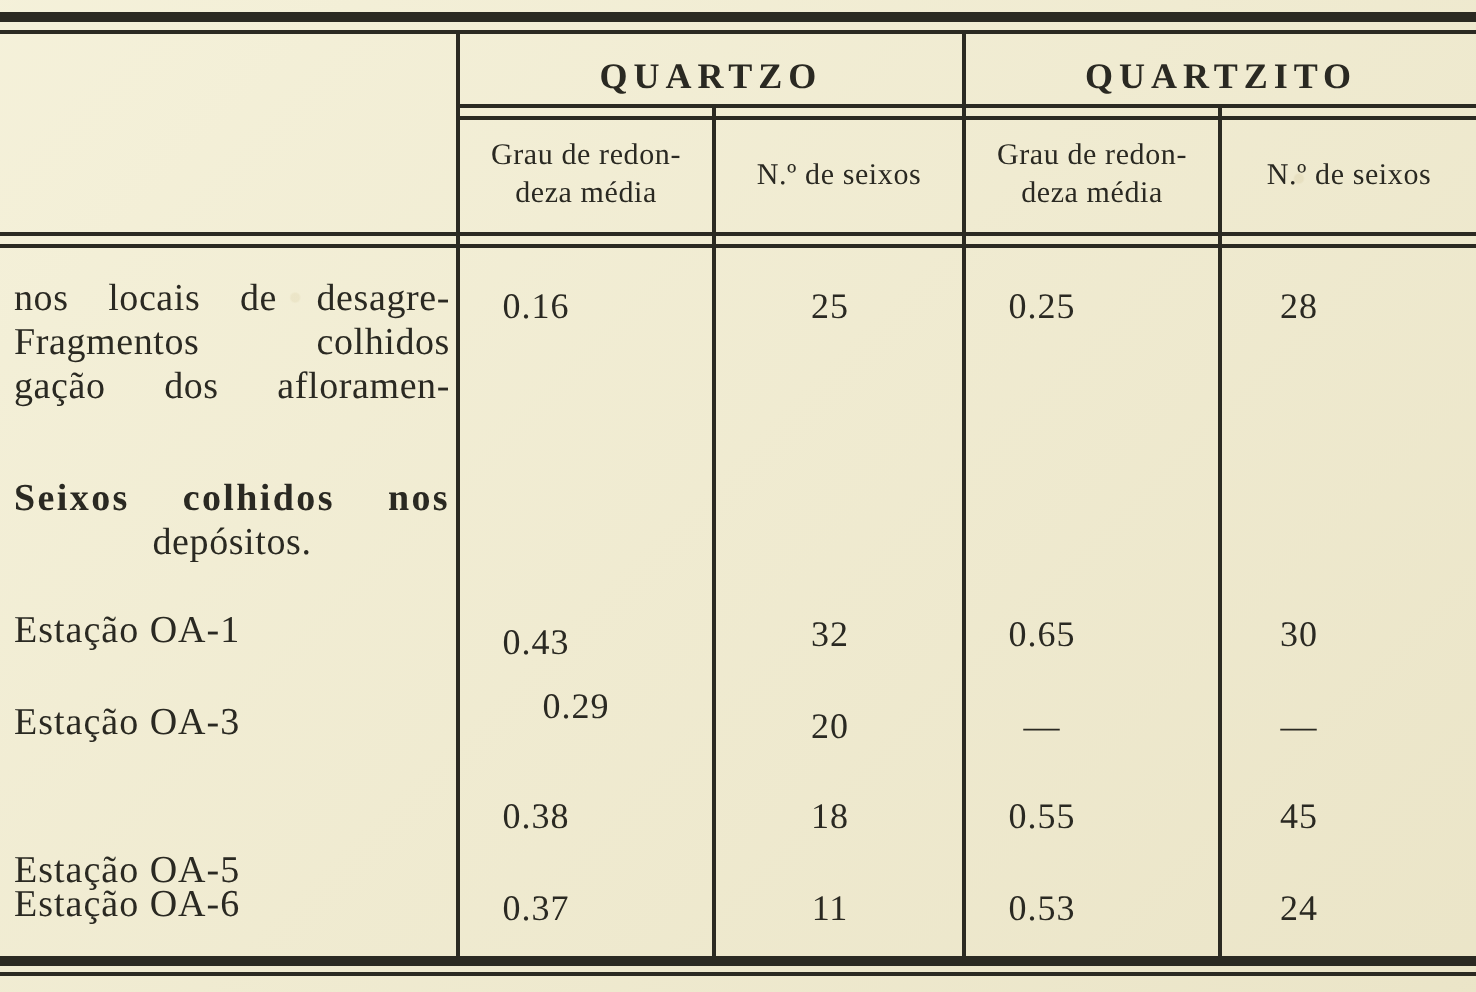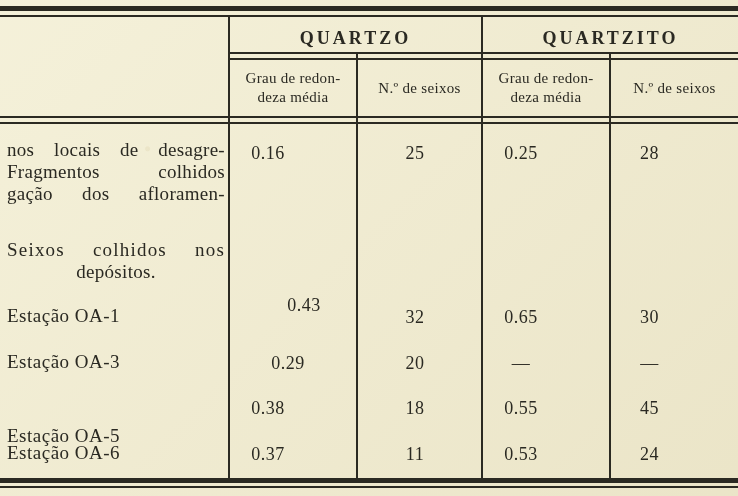--- a/index.html
+++ b/index.html
@@ -33,21 +33,21 @@
     position:absolute;top:64px;height:48px;
     display:flex;flex-direction:column;align-items:center;justify-content:center;
     font-size:15px;line-height:19px;text-align:center;letter-spacing:.3px;
   }
   .label-block{
     position:absolute;left:7px;width:218px;
     font-size:19px;line-height:22px;letter-spacing:.3px;
   }
   .jline{text-align:justify;text-align-last:justify;}
   .cline{text-align:center;}
-  .sp{letter-spacing:1.2px;}
+  .sp{letter-spacing:1.2px;font-weight:bold;}
   .rowlabel{
     position:absolute;left:7px;width:218px;
     font-size:19px;line-height:22px;letter-spacing:.5px;white-space:nowrap;
   }
   .val{
     position:absolute;height:24px;box-sizing:border-box;
     padding-right:50px;text-align:center;
     font-size:18px;line-height:22px;letter-spacing:.5px;
   }
   .vc1{left:230px;width:126px;}
@@ -108,27 +108,27 @@
   <div class="val vc2" style="top:142px;">25</div>
   <div class="val vc3" style="top:142px;">0.25</div>
   <div class="val vc4" style="top:142px;">28</div>
 
   <div class="label-block" style="top:239px;">
     <div class="jline sp">Seixos colhidos nos</div>
     <div class="cline">depósitos.</div>
   </div>
 
   <div class="rowlabel" style="top:305px;">Estação OA-1</div>
-  <div class="val vc1" style="top:294px;margin-left:36px;">0.43</div>
+  <div class="val vc1" style="top:310px;">0.43</div>
   <div class="val vc2" style="top:306px;">32</div>
   <div class="val vc3" style="top:306px;">0.65</div>
   <div class="val vc4" style="top:306px;">30</div>
 
   <div class="rowlabel" style="top:351px;">Estação OA-3</div>
-  <div class="val vc1" style="top:352px;padding-left:40px;">0.29</div>
+  <div class="val vc1" style="top:342px;padding-left:40px;">0.29</div>
   <div class="val vc2" style="top:352px;">20</div>
   <div class="val vc3" style="top:352px;">—</div>
   <div class="val vc4" style="top:352px;">—</div>
 
   <div class="rowlabel" style="top:396px;margin-top:29px;">Estação OA-5</div>
   <div class="val vc1" style="top:397px;">0.38</div>
   <div class="val vc2" style="top:397px;">18</div>
   <div class="val vc3" style="top:397px;">0.55</div>
   <div class="val vc4" style="top:397px;">45</div>
 

